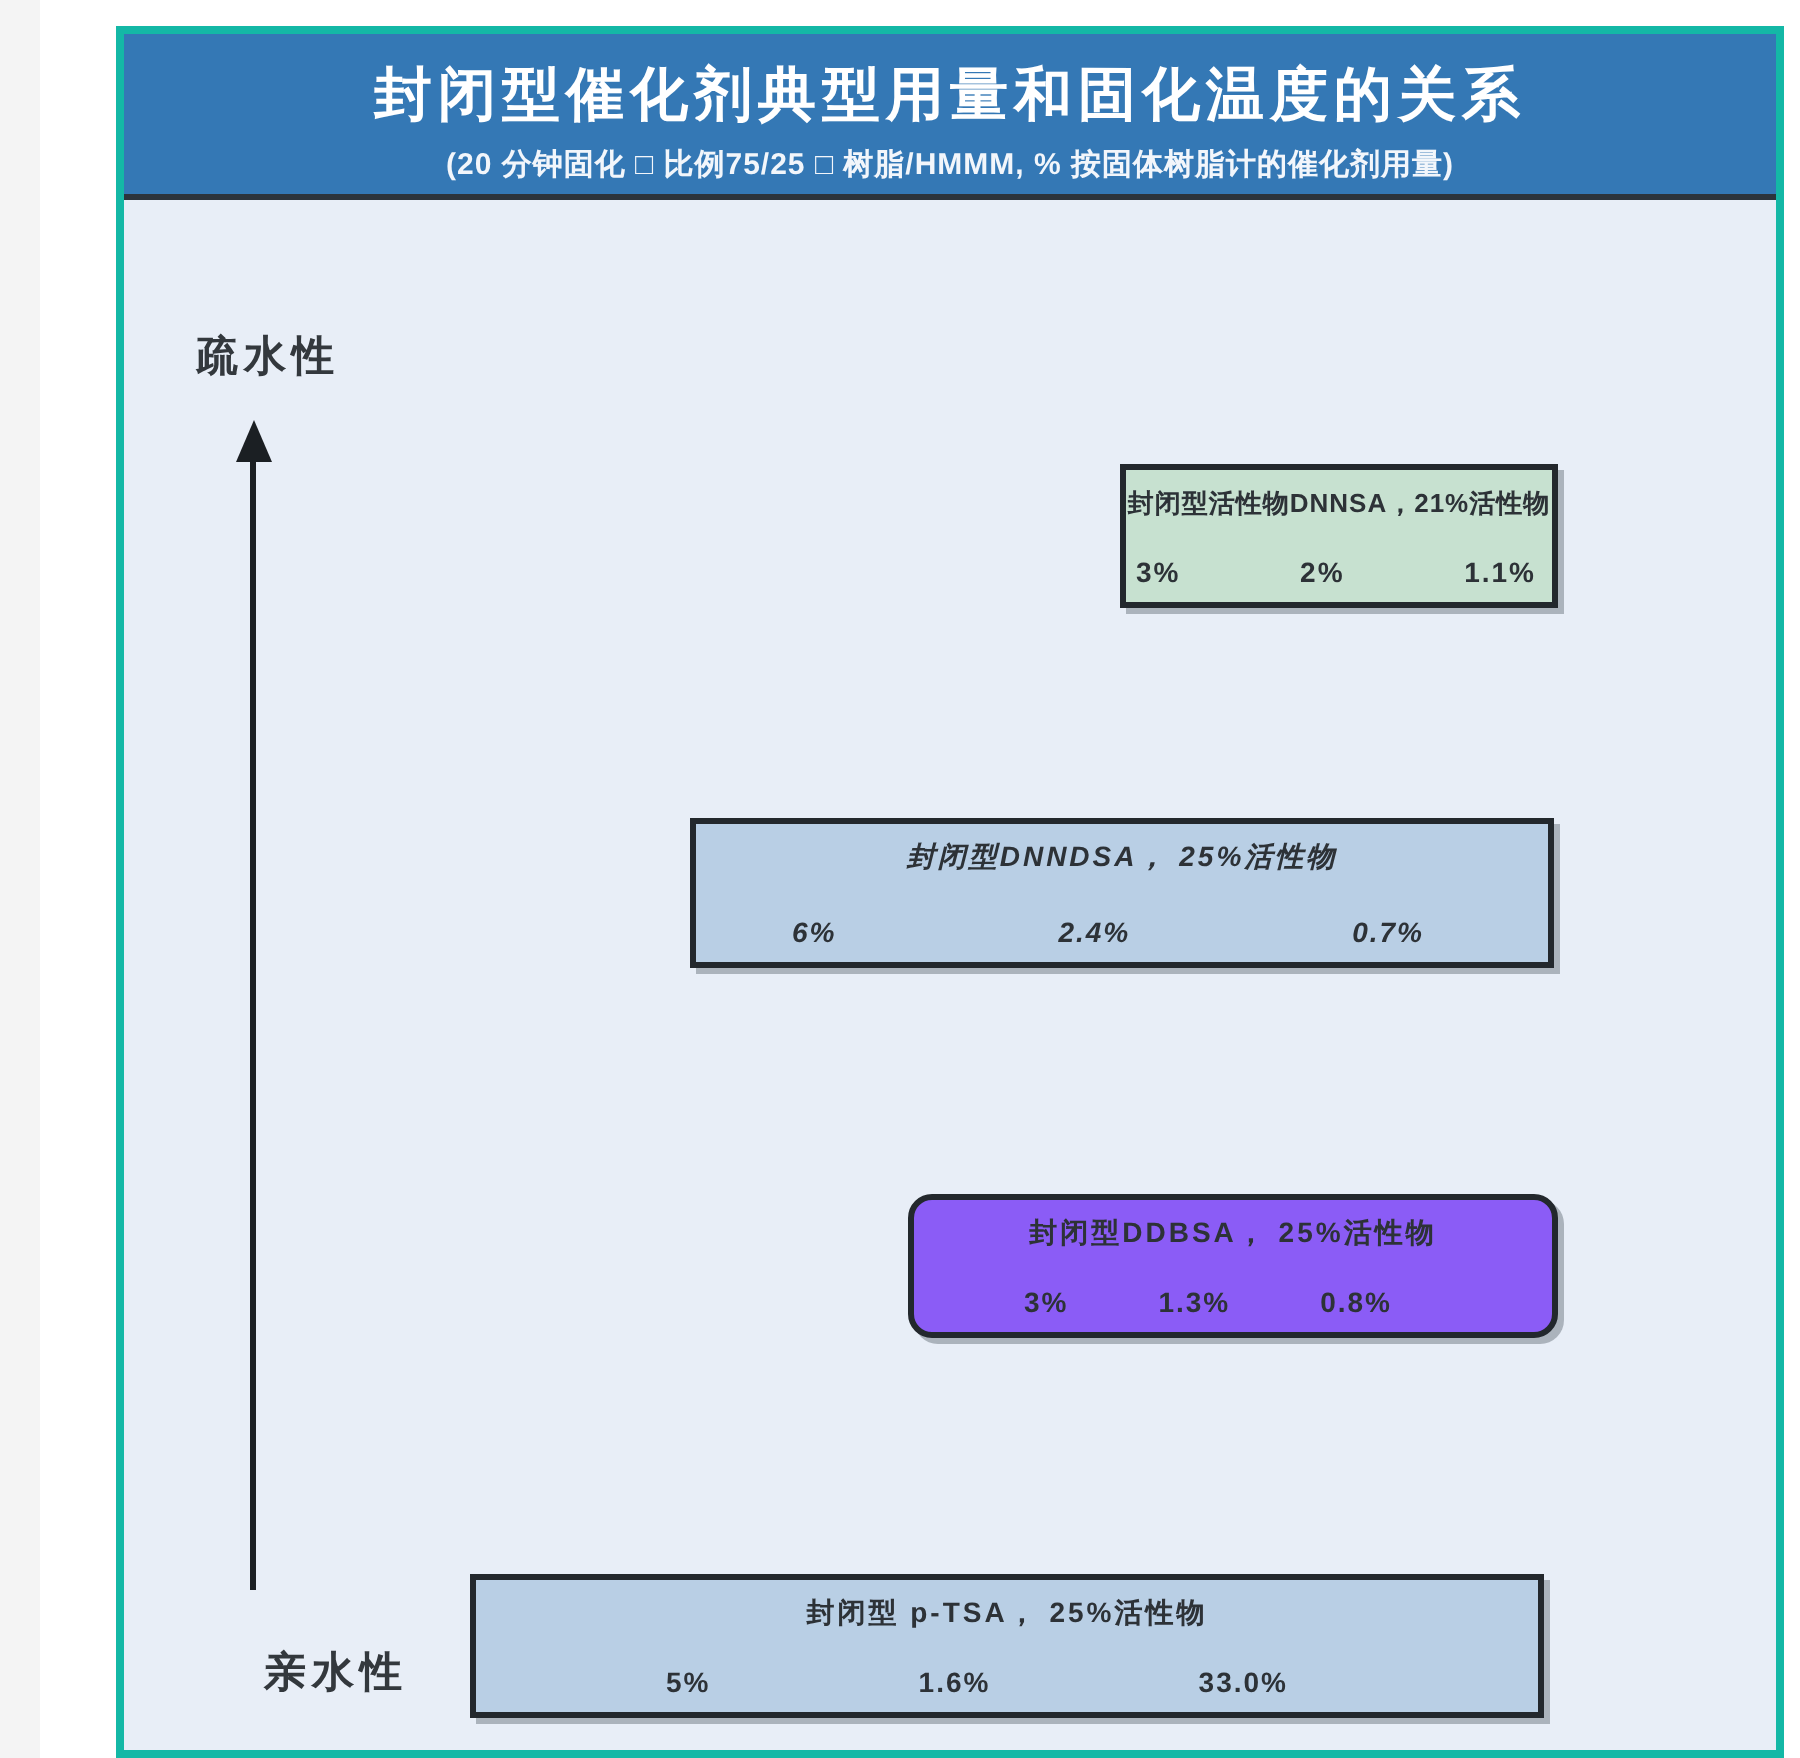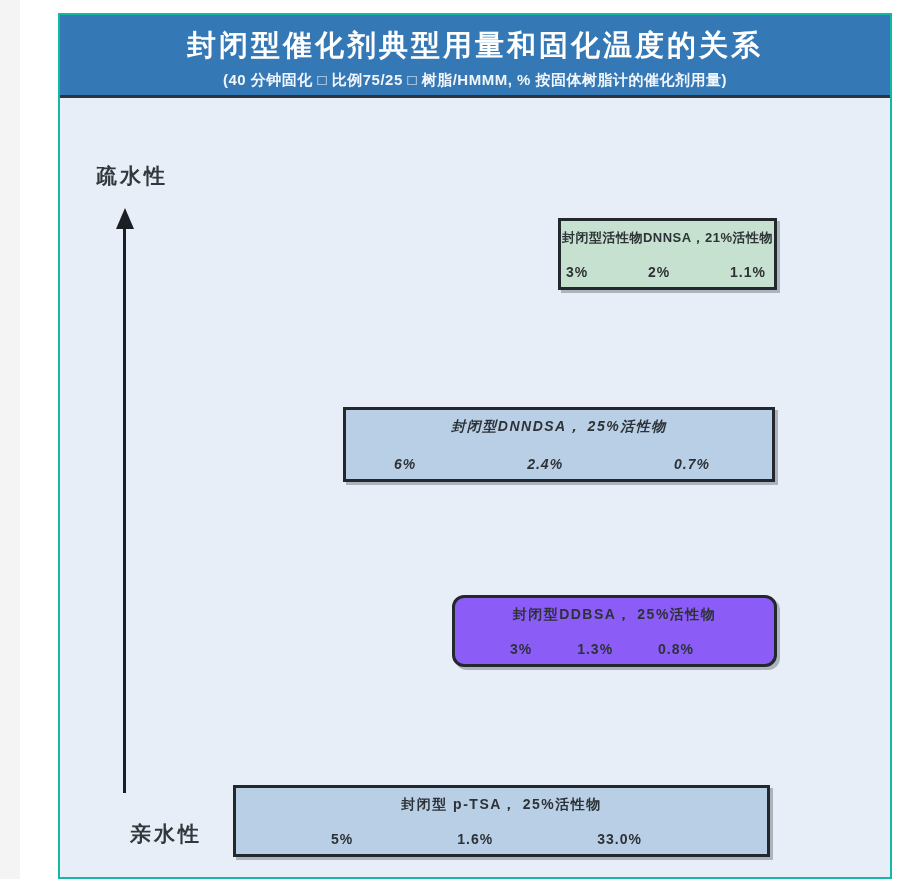--- a/index.html
+++ b/index.html
@@ -9,21 +9,21 @@
     background: #ffffff;
     position: relative;
     overflow: hidden;
   }
   .page-margin-strip {
     position: absolute; left: 0; top: 0; width: 20px; height: 879px;
     background: #f4f4f4;
   }
   .figure-panel {
     position: absolute; left: 58px; top: 13px; width: 834px; height: 866px;
-    border: 2px solid #14b8a6;
+    border: 4px solid #14b8a6;
     background: #e8eef7;
     display: flex; flex-direction: column;
   }
   .figure-header {
     height: 83px;
     border-bottom: 3px solid #2c343c;
     background: #3478b5;
     text-align: center;
     color: #ffffff;
   }
@@ -80,40 +80,40 @@
     color: #2d3237;
   }
   .cat-box .box-values {
     position: absolute; left: 0; right: 0; bottom: 7px;
     display: flex; justify-content: space-between;
     font-size: 14px;
     font-weight: bold;
     letter-spacing: 1px;
     color: #2d3237;
   }
-  .box0 { left: 498px; top: 120px; width: 219px; height: 72px; }
+  .box0 { left: 498px; top: 132px; width: 219px; height: 72px; }
   .box0 .box-title { font-size: 13px; letter-spacing: 0.5px; }
   .box0 .box-values { padding: 0 8px 0 5px; }
   .box1 { left: 283px; top: 309px; width: 432px; height: 75px; font-style: italic; }
   .box1 .box-values { padding: 0 62px 0 48px; }
   .box2 { left: 392px; top: 497px; width: 325px; height: 72px; }
   .box2 .box-values { padding: 0 80px 0 55px; }
   .box3 { left: 173px; top: 687px; width: 537px; height: 72px; }
   .box3 .box-values { padding: 0 125px 0 95px; }
 </style>
 </head>
 <body>
 
 <div class="page-margin-strip"></div>
 
 <div class="figure-panel">
 
   <div class="figure-header" style="background-color: rgb(52, 120, 181);">
     <div class="figure-title">封闭型催化剂典型用量和固化温度的关系</div>
-    <div class="figure-subtitle">(40 分钟固化 □ 比例75/25 □ 树脂/HMMM, % 按固体树脂计的催化剂用量)</div>
+    <div class="figure-subtitle">(20 分钟固化 □ 比例75/25 □ 树脂/HMMM, % 按固体树脂计的催化剂用量)</div>
   </div>
 
   <div class="figure-body" style="background-color: rgb(232, 238, 247);">
 
     <div class="axis-label top">疏水性</div>
 
     <div class="arrow-head"></div>
     <div class="arrow-line"></div>
 
     <div class="axis-label bottom">亲水性</div>

